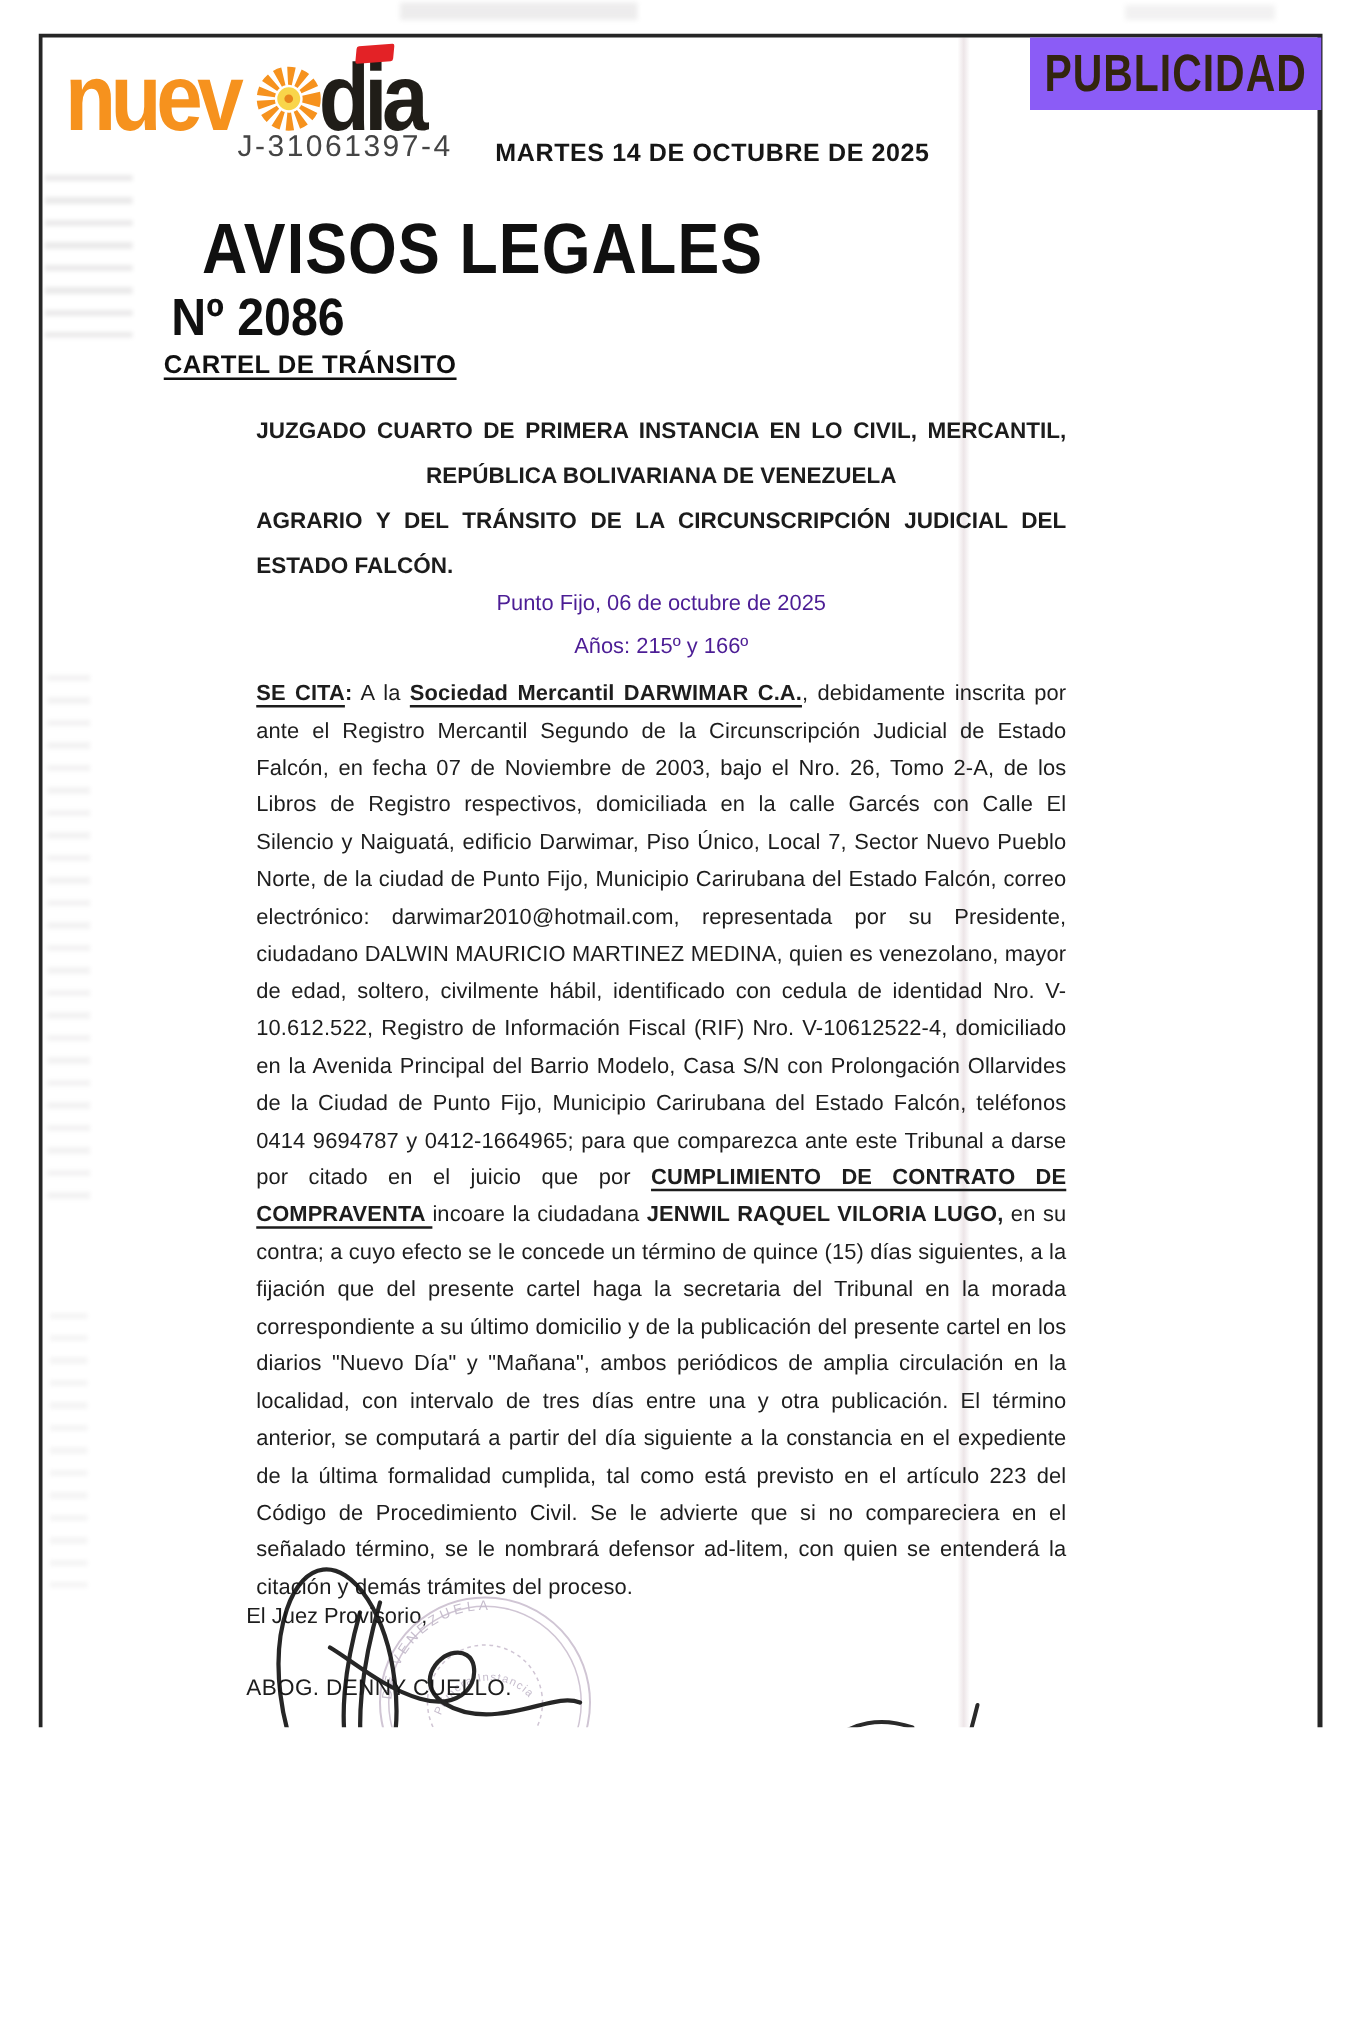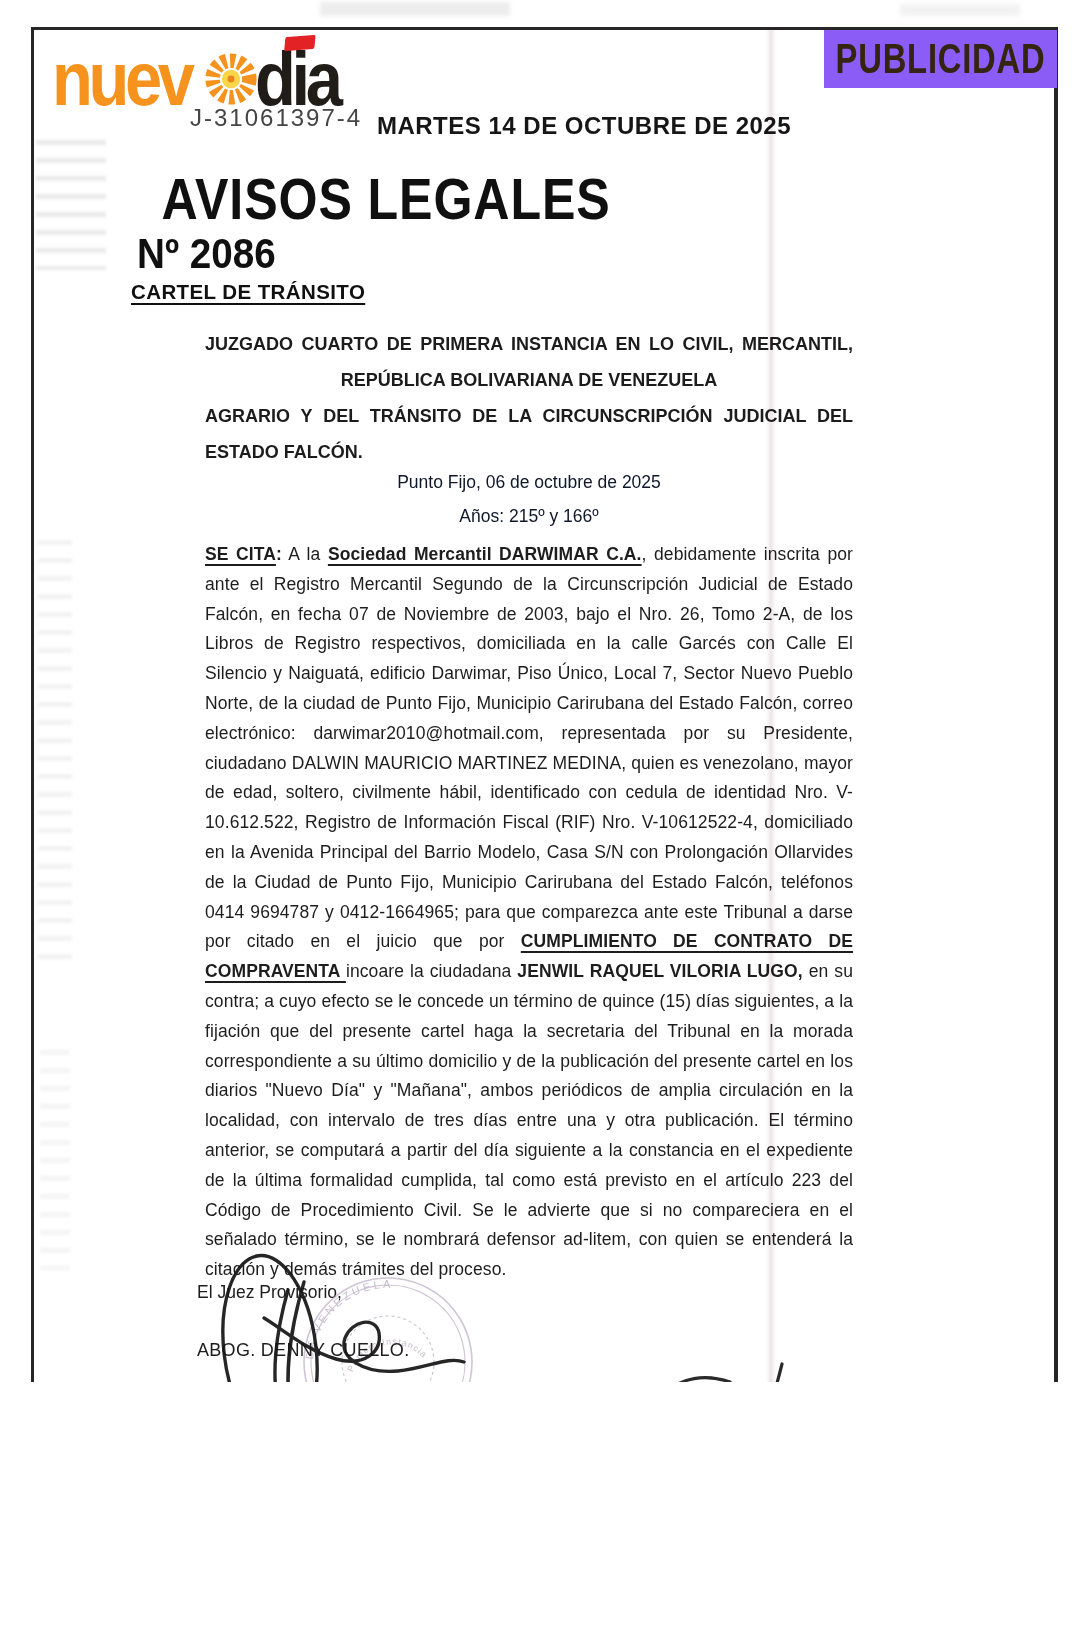--- a/index.html
+++ b/index.html
@@ -28,36 +28,36 @@
   .logo-accent{position:absolute;left:34px;top:-12px;width:34px;height:14px;background:#E32226;
                transform:skewX(-10deg) rotate(-4deg);border-radius:2px;}
   .sun{width:58px;height:58px;margin:0 -5px 2px -7px;}
   .jnum{left:190px;top:104px;font-size:24px;font-weight:400;color:#454545;letter-spacing:2px;}
 
   .pub-box{left:824px;top:30px;width:233px;height:58px;background:#8b5cf6;
            display:flex;align-items:center;justify-content:center;}
   .pub-text{font-size:42px;font-weight:800;color:#33250f;letter-spacing:1px;
             display:inline-block;transform:scaleX(.78);}
 
-  .date-banner{left:344px;top:112px;width:480px;text-align:center;font-size:24px;font-weight:700;
+  .date-banner{left:330px;top:112px;width:480px;text-align:center;font-size:20px;font-weight:700;
                letter-spacing:.5px;color:#161616;}
 
   .title-wrap{left:131px;width:820px;text-align:left;color:#101010;}
   .big-title{top:166px;font-size:57px;font-weight:800;}
   .big-title span{display:inline-block;transform:scaleX(.88);letter-spacing:1px;}
   .notice-no{top:230px;font-size:42px;font-weight:800;}
   .notice-no span{display:inline-block;transform:scaleX(.92);}
   .notice-type{top:280px;font-size:20.5px;font-weight:800;letter-spacing:.4px;}
   .notice-type span{text-decoration:underline;text-decoration-thickness:2px;text-underline-offset:4px;}
 
   .court{left:205px;width:648px;font-weight:700;font-size:18px;color:#1c1c1c;}
   .court-line{height:36px;}
   .jline{text-align:justify;text-align-last:justify;}
   .cline{text-align:center;}
-  .center-line{left:205px;width:648px;text-align:center;font-size:17.5px;color:#0f172a;}
+  .center-line{left:205px;width:648px;text-align:center;font-size:17.5px;color:#4c1d95;}
 
   .body-par{left:205px;top:540px;width:648px;font-size:17.5px;line-height:29.8px;
             text-align:justify;color:#1d1d1d;letter-spacing:.1px;}
   .seg-b{font-weight:700;}
   .seg-u{text-decoration:underline;text-decoration-thickness:2px;text-underline-offset:3.5px;}
 
   .sig-label{font-size:17.5px;color:#1d1d1d;}
   .sig-name{font-size:18px;color:#1d1d1d;letter-spacing:.3px;}
 
   .small-note{font-size:13px;font-weight:600;color:#3a3a3a;}

